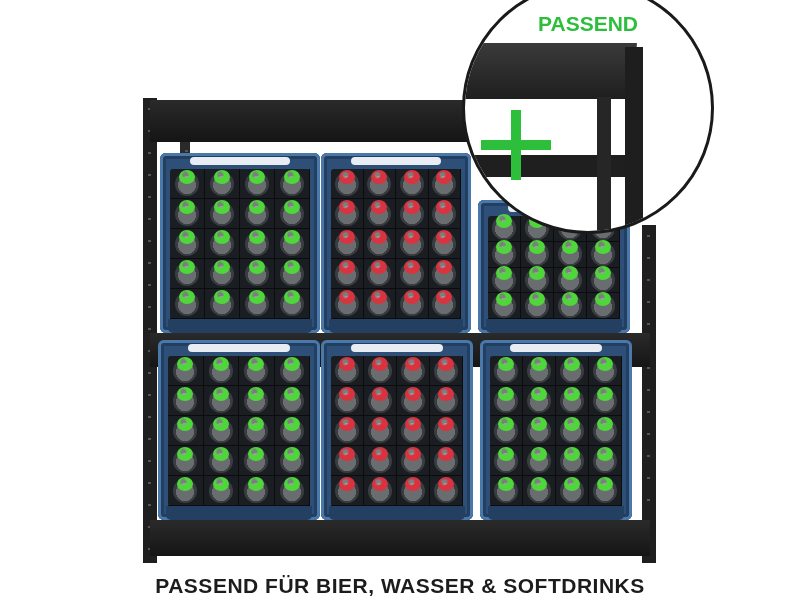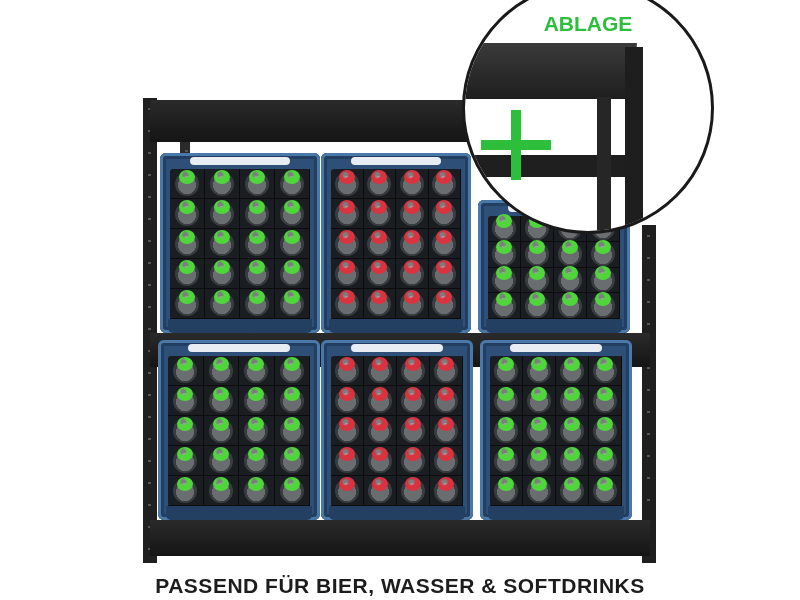--- a/index.html
+++ b/index.html
@@ -654,21 +654,21 @@
         </div>
         <div class="crate-foot"></div>
       </div>
     </div>
 
   <div class="lens">
     <div class="abs" style="left:0;top:58px;width:170px;height:56px;background:linear-gradient(#3a3a3a,#1e1e1e);transform:skewX(-4deg);"></div>
     <div class="abs" style="left:0;top:170px;width:160px;height:22px;background:#1f1f1f;"></div>
     <div class="abs" style="left:160px;top:62px;width:18px;height:200px;background:#1e1e1e;"></div>
     <div class="abs" style="left:132px;top:112px;width:14px;height:150px;background:#262626;"></div>
-    <div class="abs" style="left:0;width:246px;top:27px;text-align:center;font-family:'Liberation Sans',sans-serif;font-weight:bold;font-size:21px;color:#2dbe3c;">ABLAGE</div>
+    <div class="abs" style="left:0;width:246px;top:27px;text-align:center;font-family:'Liberation Sans',sans-serif;font-weight:bold;font-size:21px;color:#2dbe3c;">PASSEND</div>
     <div class="abs" style="left:16px;top:125px;width:70px;height:70px;">
       <div class="abs" style="left:30px;top:0;width:10px;height:70px;background:#2dbe3c;"></div>
       <div class="abs" style="left:0;top:30px;width:70px;height:10px;background:#2dbe3c;"></div>
     </div>
   </div>
 
   <div class="caption">PASSEND FÜR BIER, WASSER &amp; SOFTDRINKS</div>
 </div>
 
 </body></html>

